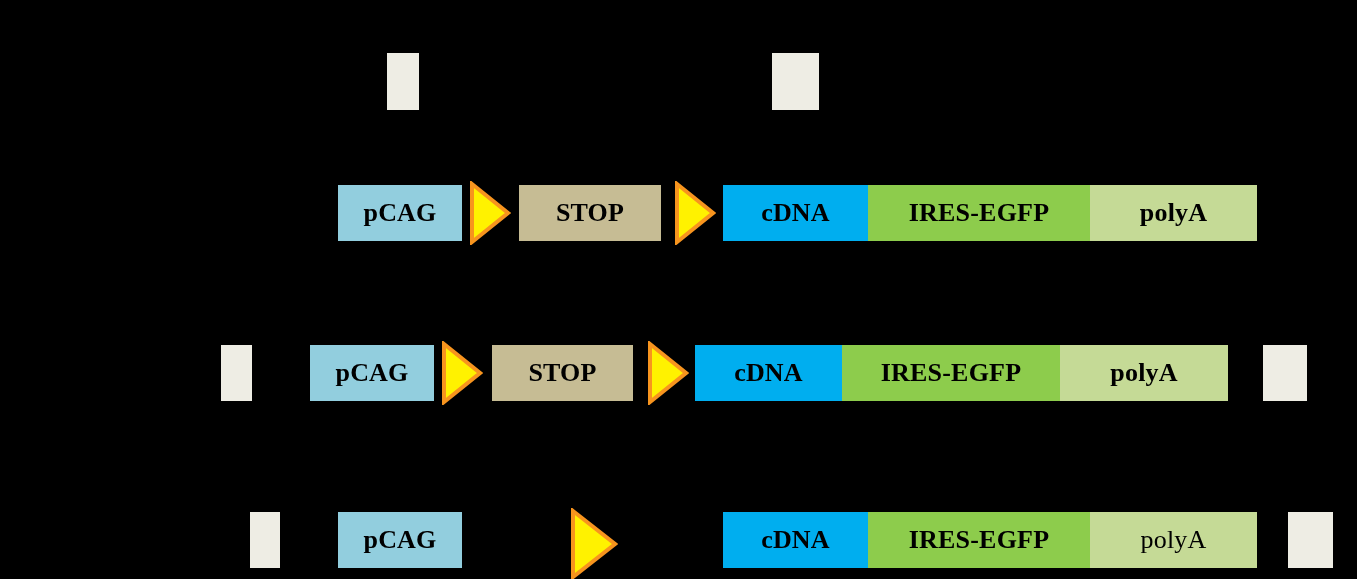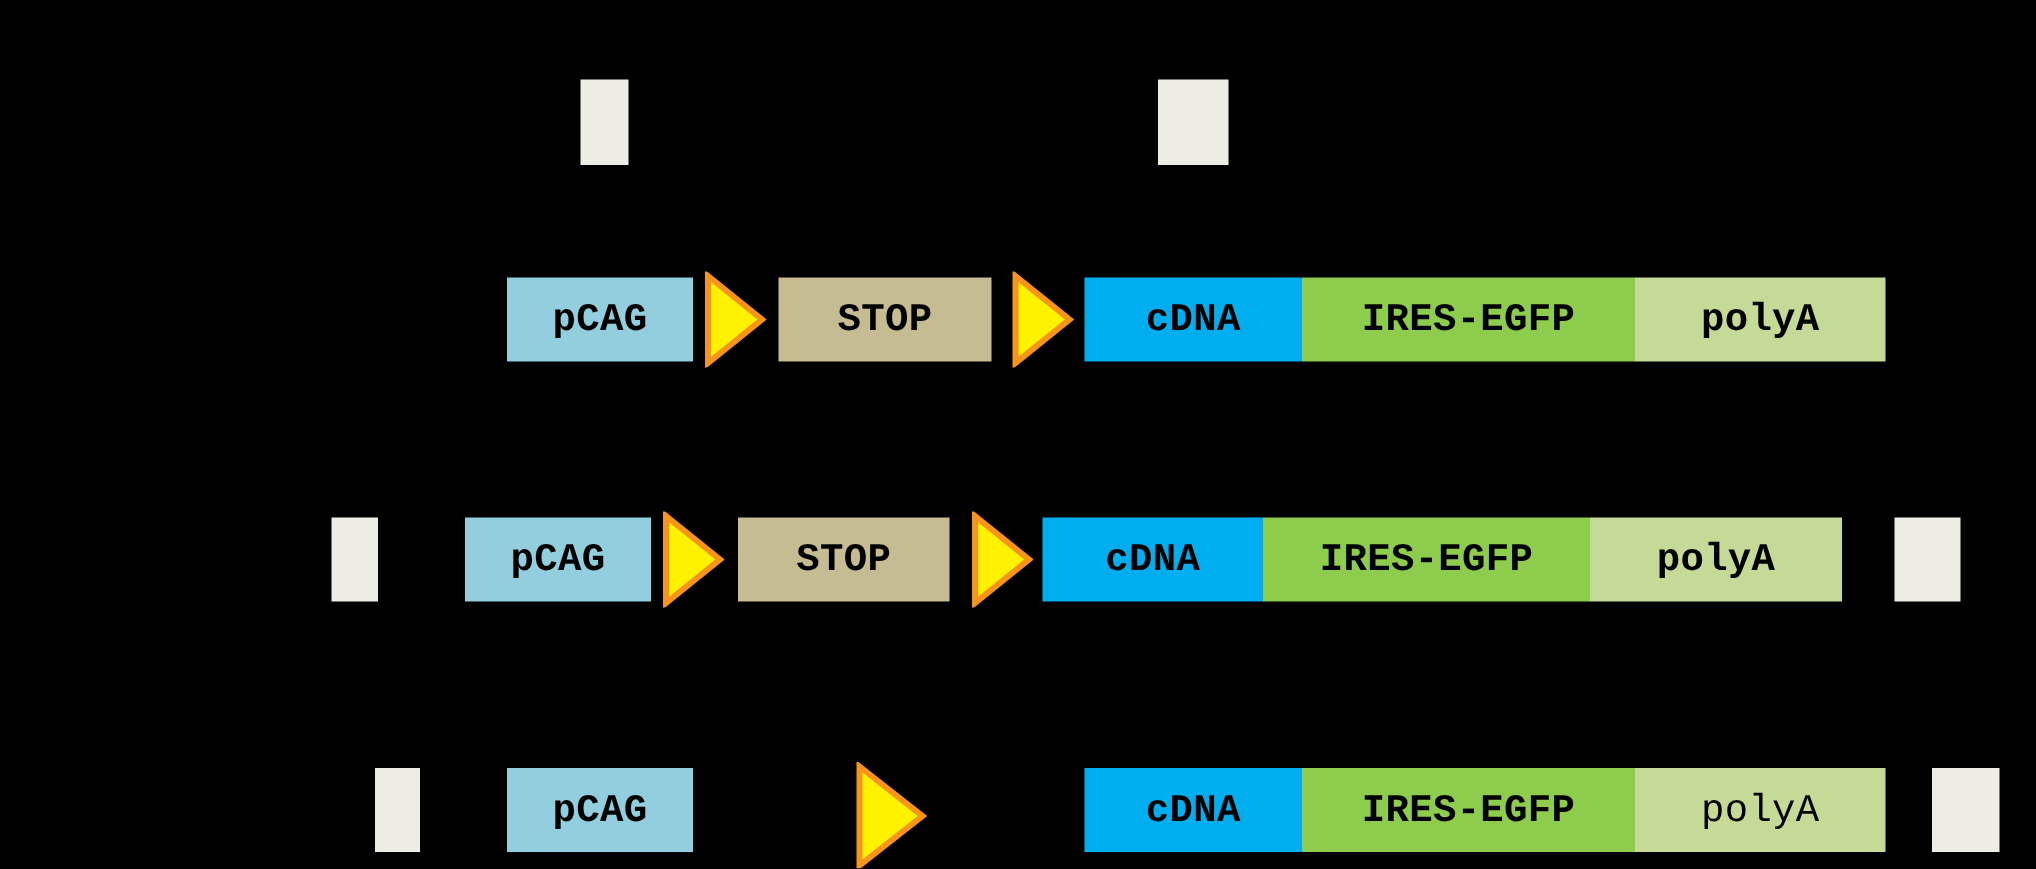--- a/index.html
+++ b/index.html
@@ -28,21 +28,20 @@
   
   .seg {
     display: flex;
     align-items: center;
     justify-content: center;
     color: #000000;
     text-align: right;
     line-height: 1;
     white-space: nowrap;
     letter-spacing: 0.2px;
-    font-family: Liberation Mono, monospace;
   }
   .seg.bold  { font-weight: bold; }
   .seg.reg   { font-weight: normal; }
 
   
   .blank-box {
     background: #EEEDE4;
   }
 
   

